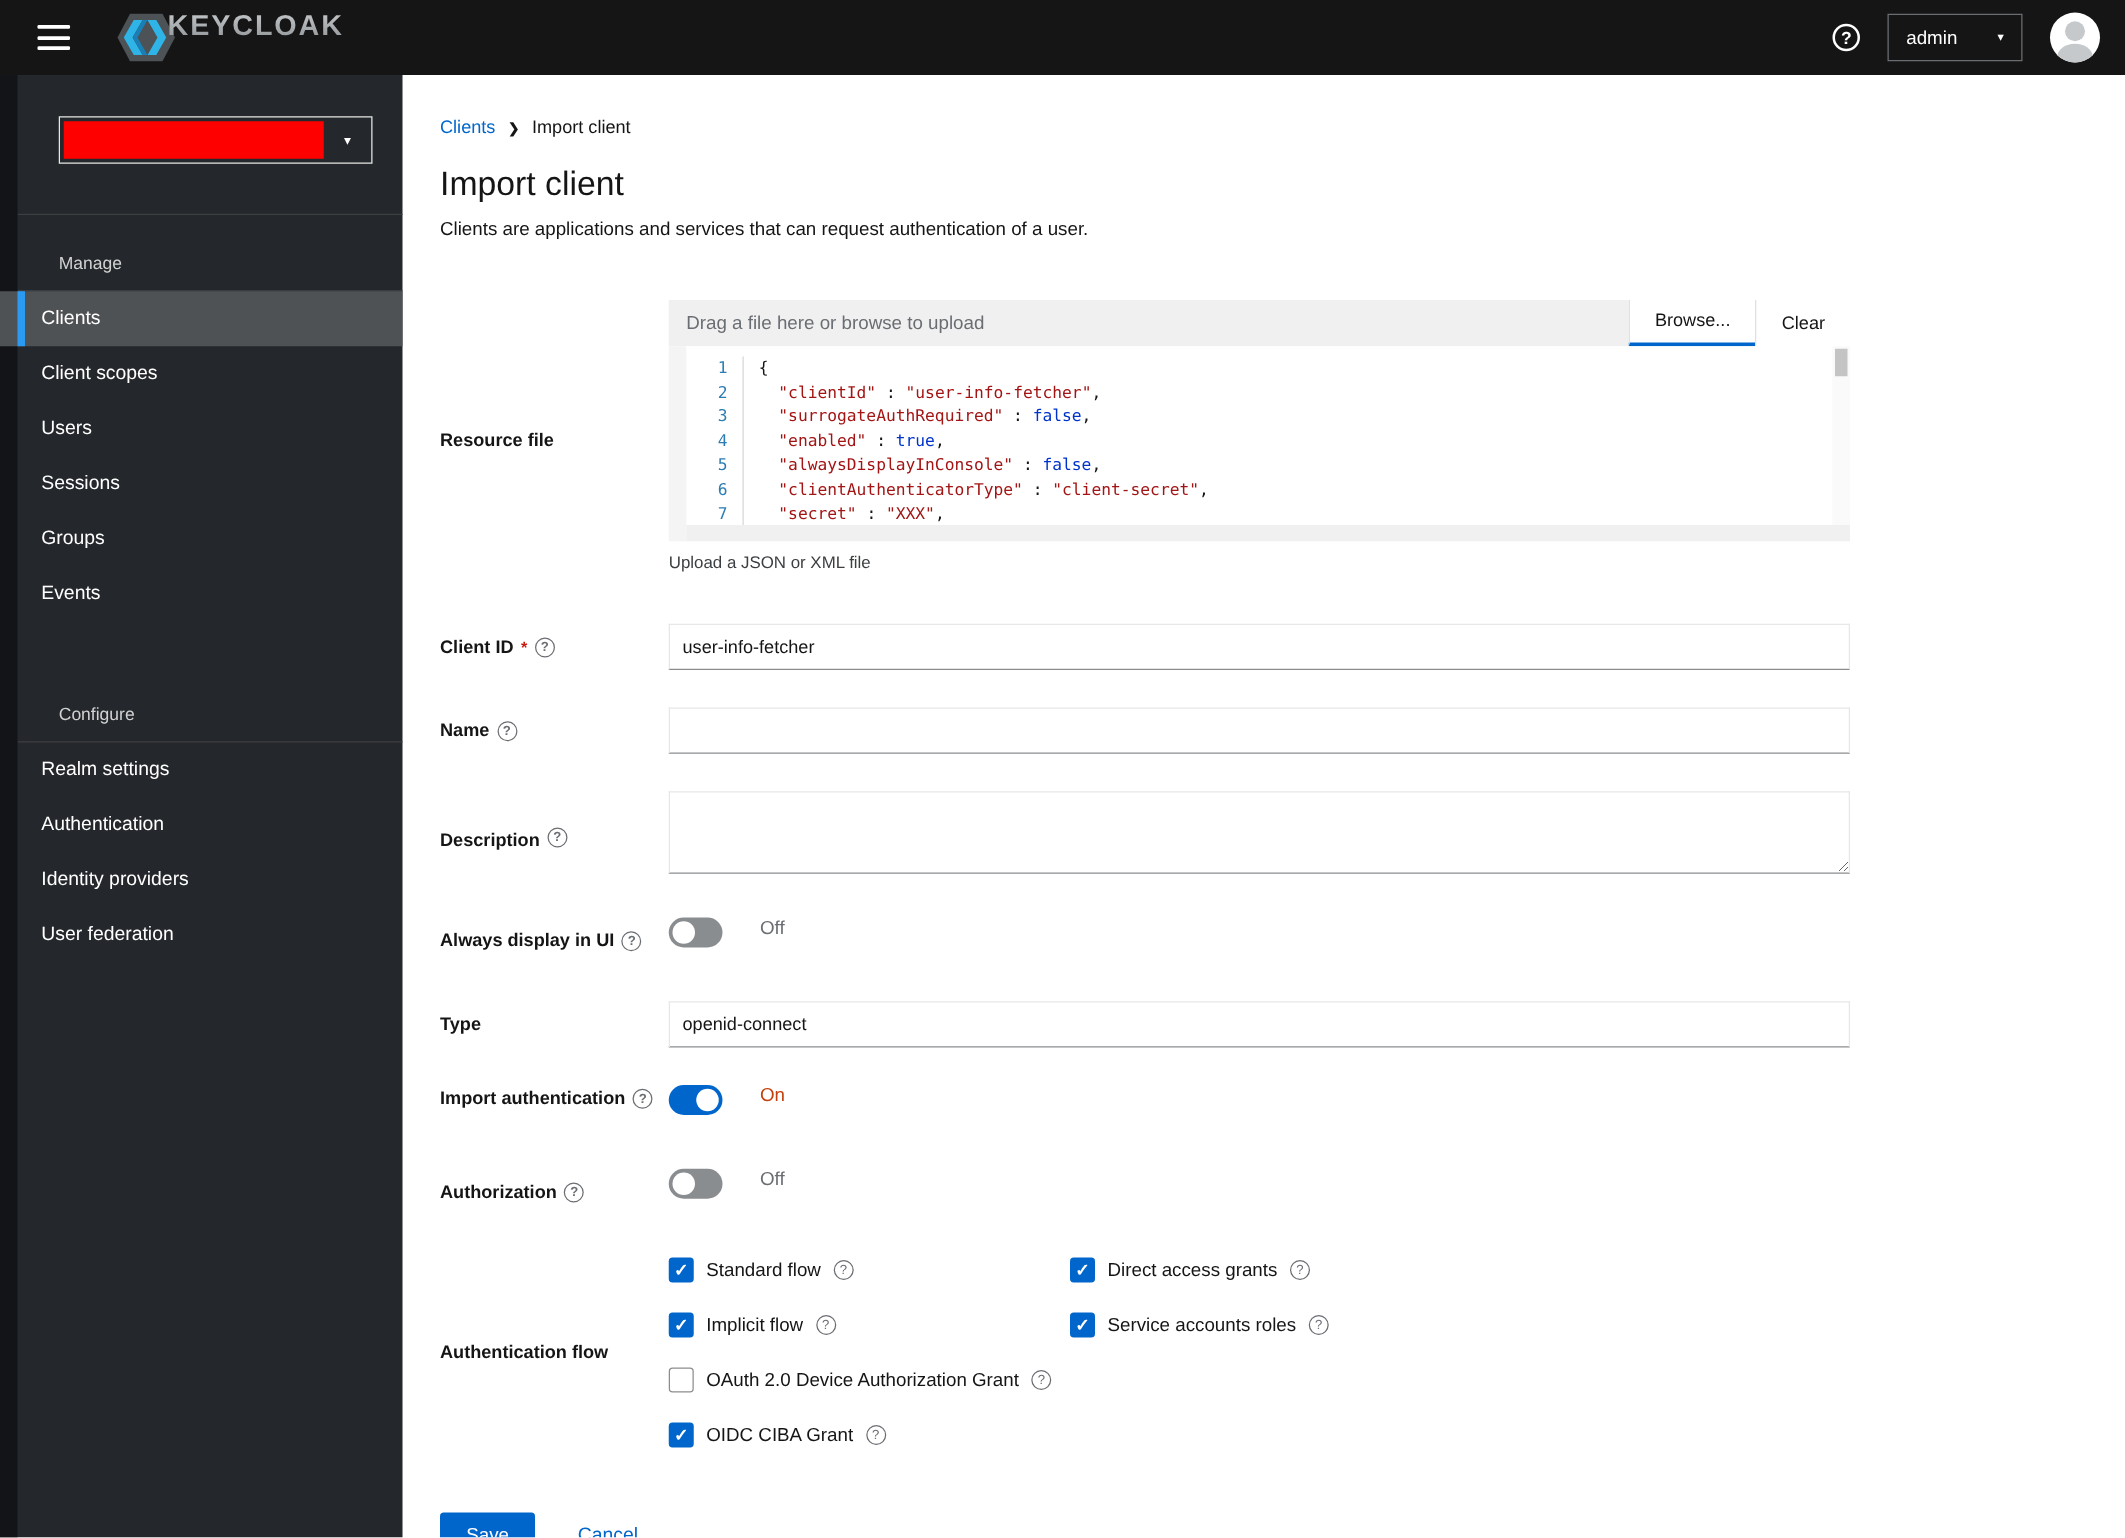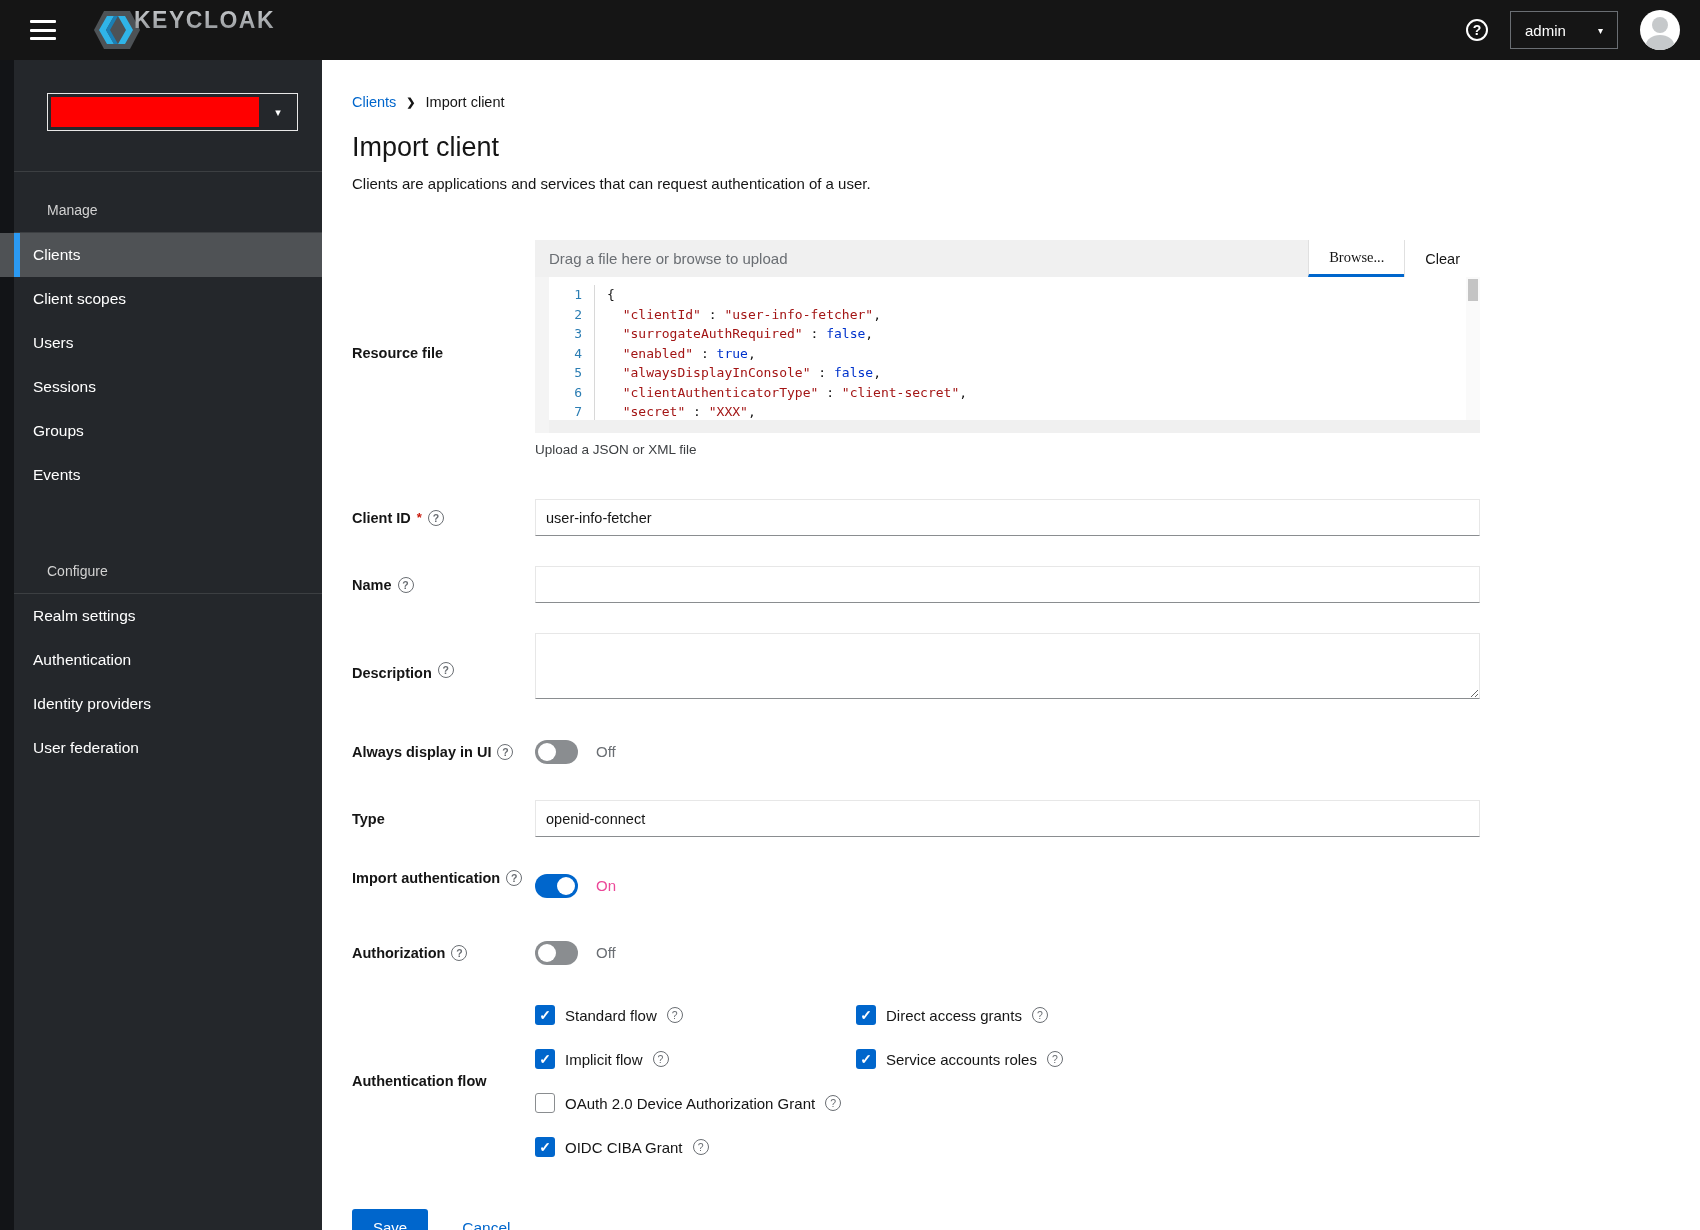--- a/index.html
+++ b/index.html
@@ -58,42 +58,42 @@
   .qmark { width:16px; height:16px; border:1px solid #6a6e73; border-radius:50%; color:#6a6e73; font-size:10.5px; display:inline-flex; align-items:center; justify-content:center; flex:0 0 auto; cursor:pointer; }
 
   .pf-input, .pf-textarea { width:100%; border:1px solid #e7e7e7; border-bottom:1px solid #8a8d90; font-size:14.5px; color:#151515; font-family:"Liberation Sans",sans-serif; padding:0 10px; background:#fff; }
   .pf-input { height:37px; }
   .pf-textarea { height:66px; resize:both; padding-top:8px; }
 
   
   .upload-group { display:flex; height:37px; }
   .dragbox { flex:1; background:#f0f0f0; color:#6a6e73; font-size:15px; display:flex; align-items:center; padding-left:14px; }
   .up-btn { background:#fff; border:none; border-left:1px solid #e0e0e0; font-size:14.5px; color:#151515; padding:0 20px; cursor:pointer; font-family:"Liberation Sans",sans-serif; }
-  .up-btn.browse { border-bottom:3px solid var(--accent,#0066cc);font-family:Liberation Serif, serif; }
+  .up-btn.browse { border-bottom:3px solid var(--accent,#0066cc); }
 
   
   .editor { position:relative; width:100%; height:156px; background:#fff; border-left:14px solid #f4f4f4; }
   .code-scroll { position:absolute; left:0; top:8px; right:14px; bottom:13px; overflow:hidden; display:flex; }
   .gutter { width:46px; flex:0 0 auto; text-align:right; padding-right:12px; color:#2b7db3; font-family:"DejaVu Sans Mono",monospace; font-size:13px; line-height:19.5px; border-right:1px solid #d8d8d8; }
   .code { flex:1; padding-left:12px; font-family:"DejaVu Sans Mono",monospace; font-size:13px; line-height:19.5px; color:#151515; white-space:pre; }
   .tok-str { color:#a31515; }
   .tok-bool { color:#0033cc; }
   .vscroll { position:absolute; right:0; top:0; bottom:13px; width:14px; background:#fafafa; }
   .vscroll .handle { margin:2px; height:22px; background:#c4c4c4; }
   .hscroll { position:absolute; left:0; right:0; bottom:0; height:13px; background:#f0f0f0; }
   .helper { font-size:13.5px; color:#3c3f42; margin-top:9px; }
 
   
-  .switch-wrap { display:flex; align-items:center; gap:18px; height:37px; }
+  .switch-wrap { display:flex; gap:30px; height:37px; }
   .switch { width:43px; height:24px; border-radius:12px; background:#8a8d90; position:relative; cursor:pointer; flex:0 0 auto; }
   .switch .knob { position:absolute; top:3px; left:3px; width:18px; height:18px; border-radius:50%; background:#fff; }
   .switch.on { background:var(--accent,#0066cc); }
   .switch.on .knob { left:auto; right:3px; }
   .switch-state { font-size:15px; color:#6a6e73; }
-  .switch-state.on { color:#ec4899; }
+  .switch-state.on { color:#c2410c; }
 
   
   .flow-grid { display:grid; grid-template-columns:321px auto; row-gap:24px; }
   .chk-item { display:flex; align-items:center; gap:10px; font-size:15px; color:#151515; }
   .chk { width:20px; height:20px; border-radius:3px; flex:0 0 auto; cursor:pointer; display:flex; align-items:center; justify-content:center; }
   .chk.checked { background:var(--accent,#0066cc); color:#fff; font-size:14px; font-weight:bold; }
   .chk.unchecked { background:#fff; border:1px solid #8a8d90; }
 
   
   .actions { display:flex; align-items:center; gap:34px; margin-top:52px; }

